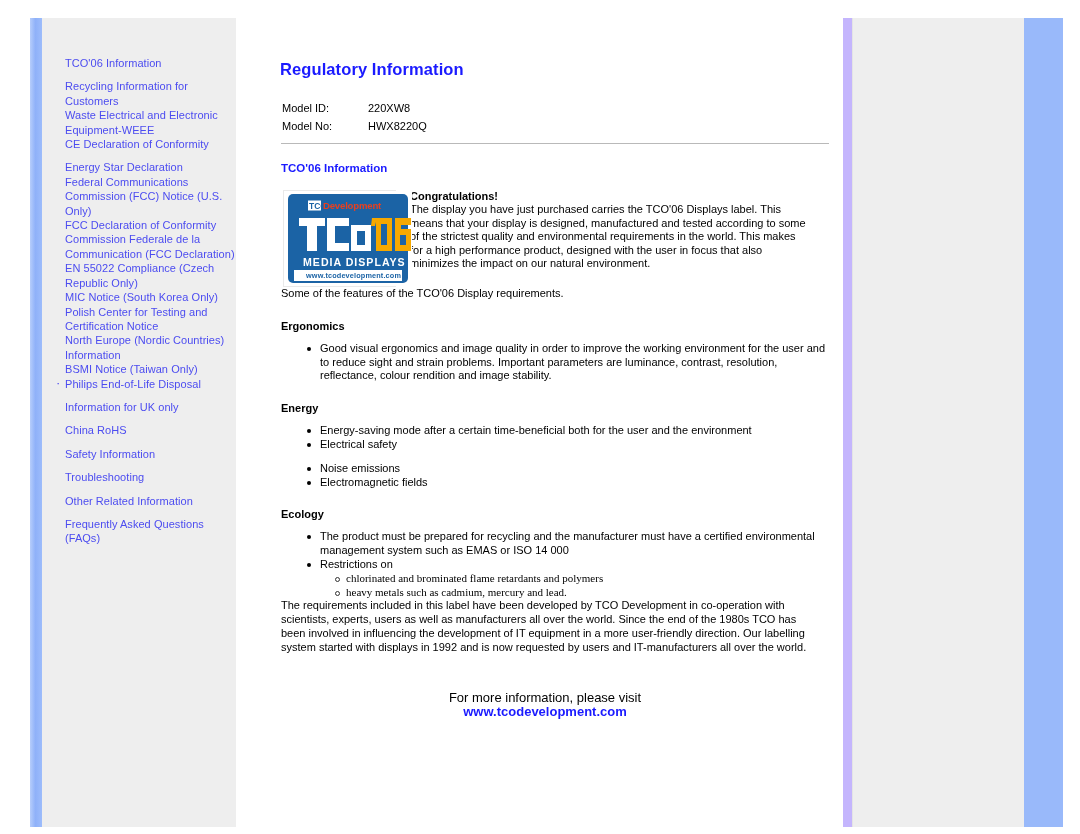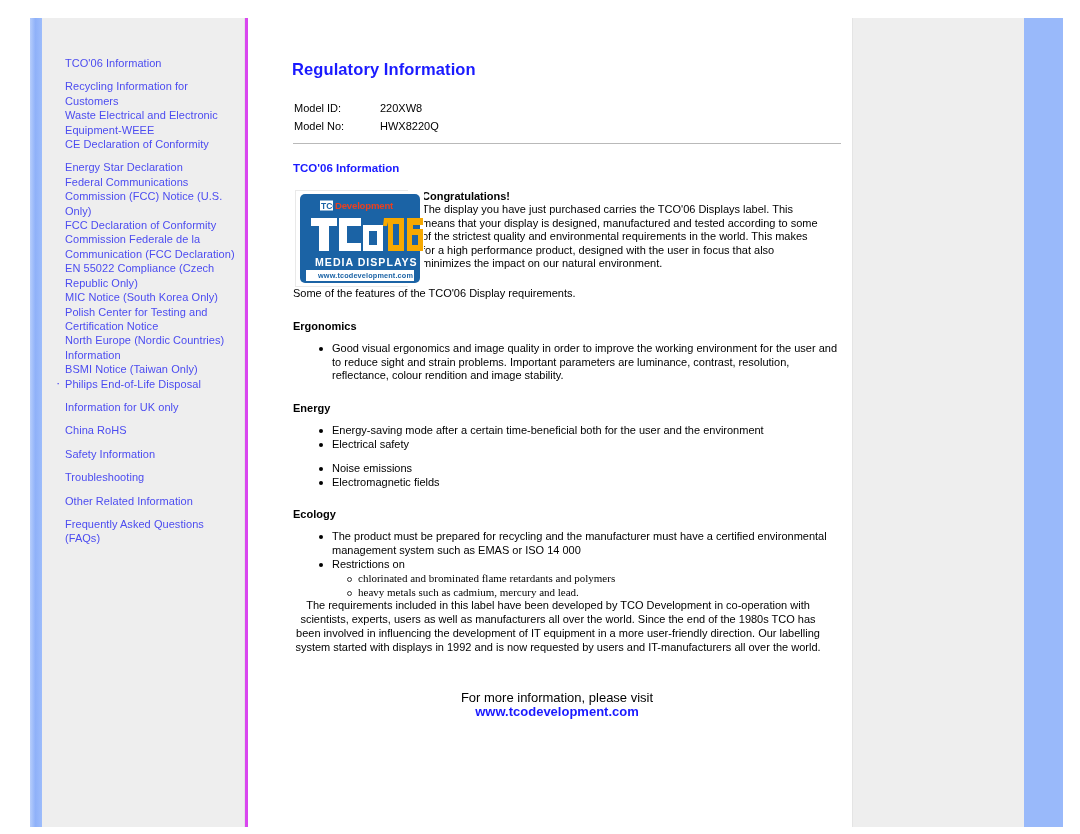--- a/index.html
+++ b/index.html
@@ -16,21 +16,21 @@
     color: #000000;
   }
 
   
   .page-frame {
     position: absolute;
     left: 30px;
     top: 18px;
     width: 1002px;
     height: 809px;
-    background: #d946ef;
+    background: #c4b5fd;
   }
   .edge-bar-left {
     position: absolute;
     left: 0px;
     top: 0px;
     width: 12px;
     height: 809px;
     background: linear-gradient(to right,#b6cdfb 0%, #8fb1f9 45%, #9dbcfb 100%);
   }
   .edge-bar-right {
@@ -85,21 +85,21 @@
     top: 0px;
     width: 171px;
     height: 809px;
     background: #eeeeee;
     border-left: 1px solid #e4e4e4;
   }
 
   
   .content {
     position: absolute;
-    left: 218px;
+    left: 206px;
     top: 0px;
     width: 607px;
     height: 809px;
     background: #ffffff;
     overflow: hidden;
   }
   .content-inner {
     padding: 42px 0 0 44px;
     width: 552px;
   }
@@ -224,21 +224,21 @@
     position: absolute;
     left: -11px;
     top: 5px;
     width: 3px;
     height: 3px;
     border-radius: 50%;
     border: 1px solid #333;
     background: transparent;
   }
 
-  .closing-para { margin-top: 22px; width: 530px; text-align: center; }
+  .closing-para { margin-top: 22px; width: 530px; }
 
   .footer-note {
     text-align: center;
     margin-top: 36px;
     width: 530px;
     font-size: 13px;
     line-height: 14px;
   }
   .footer-link {
     color: #1a1aff;

